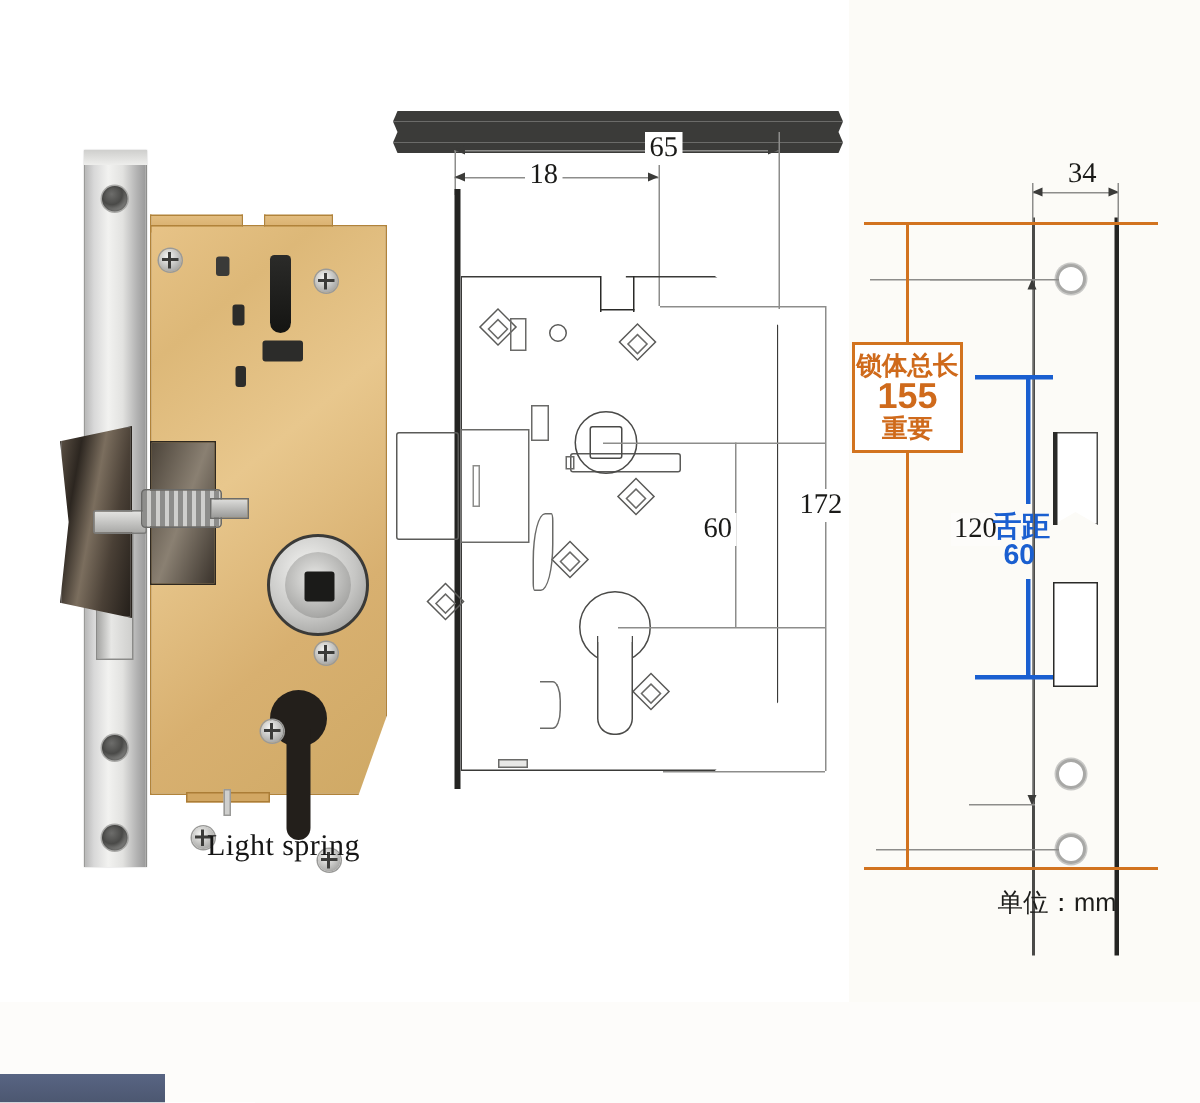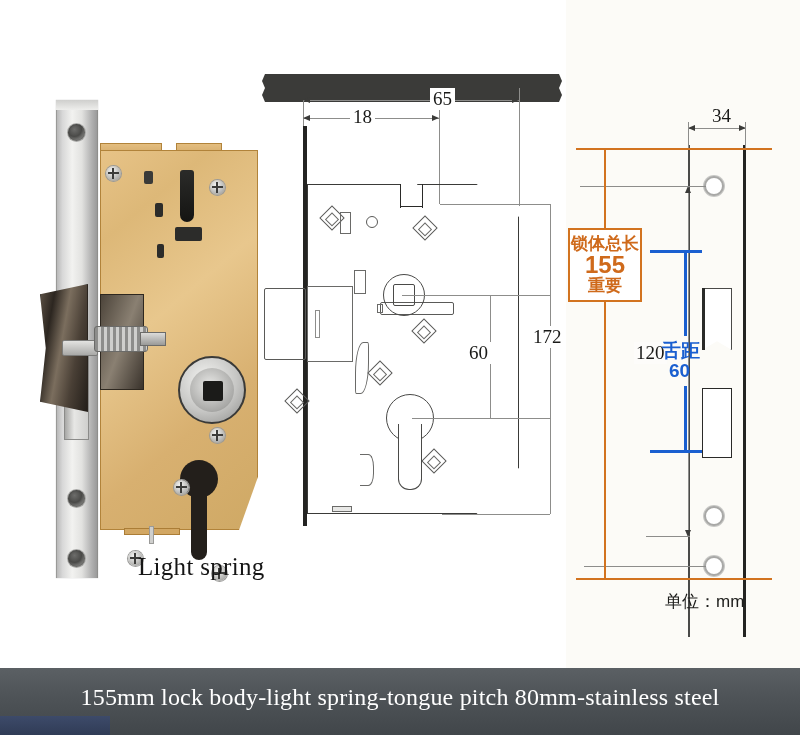--- a/index.html
+++ b/index.html
@@ -161,21 +161,21 @@
   }
   .small-slot {
     position: absolute; left: 121px; top: 438px; width: 5px; height: 18px;
     background: #cfcfcd; border: 1px solid #9a9a98;
   }
 
   
   .light-spring {
     position: absolute; left: 138px; top: 553px;
     font-family: "Liberation Serif", serif;
-    font-size: 25px; color: #151515; letter-spacing: .3px; text-align: center;
+    font-size: 20px; color: #151515; letter-spacing: .3px; text-align: center;
   }
 
   
   .mid { position: absolute; left: 262px; top: 74px; width: 300px; height: 470px; }
   .tline { position: absolute; background: #8d8d8b; }
   .tline.h { height: 1px; }
   .tline.v { width: 1px; }
   .tline.dk { background: #2a2a28; }
 
   .dimtext {
@@ -497,18 +497,15 @@
 
   <div class="bl-line h" style="left:650px; top:250px; width:52px;"></div>
   <div class="bl-line h" style="left:650px; top:450px; width:52px;"></div>
   <div class="bl-line v" style="left:684px; top:250px; height:86px;"></div>
   <div class="bl-line v" style="left:684px; top:386px; height:66px;"></div>
   <div class="bl-t1">舌距</div>
   <div class="bl-t2">60</div>
 
   <div class="unit">单位：mm</div>
 
-  <div class="bottom-bar">
-    <div class="txt">155mm lock body-light spring-tongue pitch 80mm-stainless steel</div>
-  </div>
   <div class="bottom-blue"></div>
 
 </div>
 
 </body></html>

